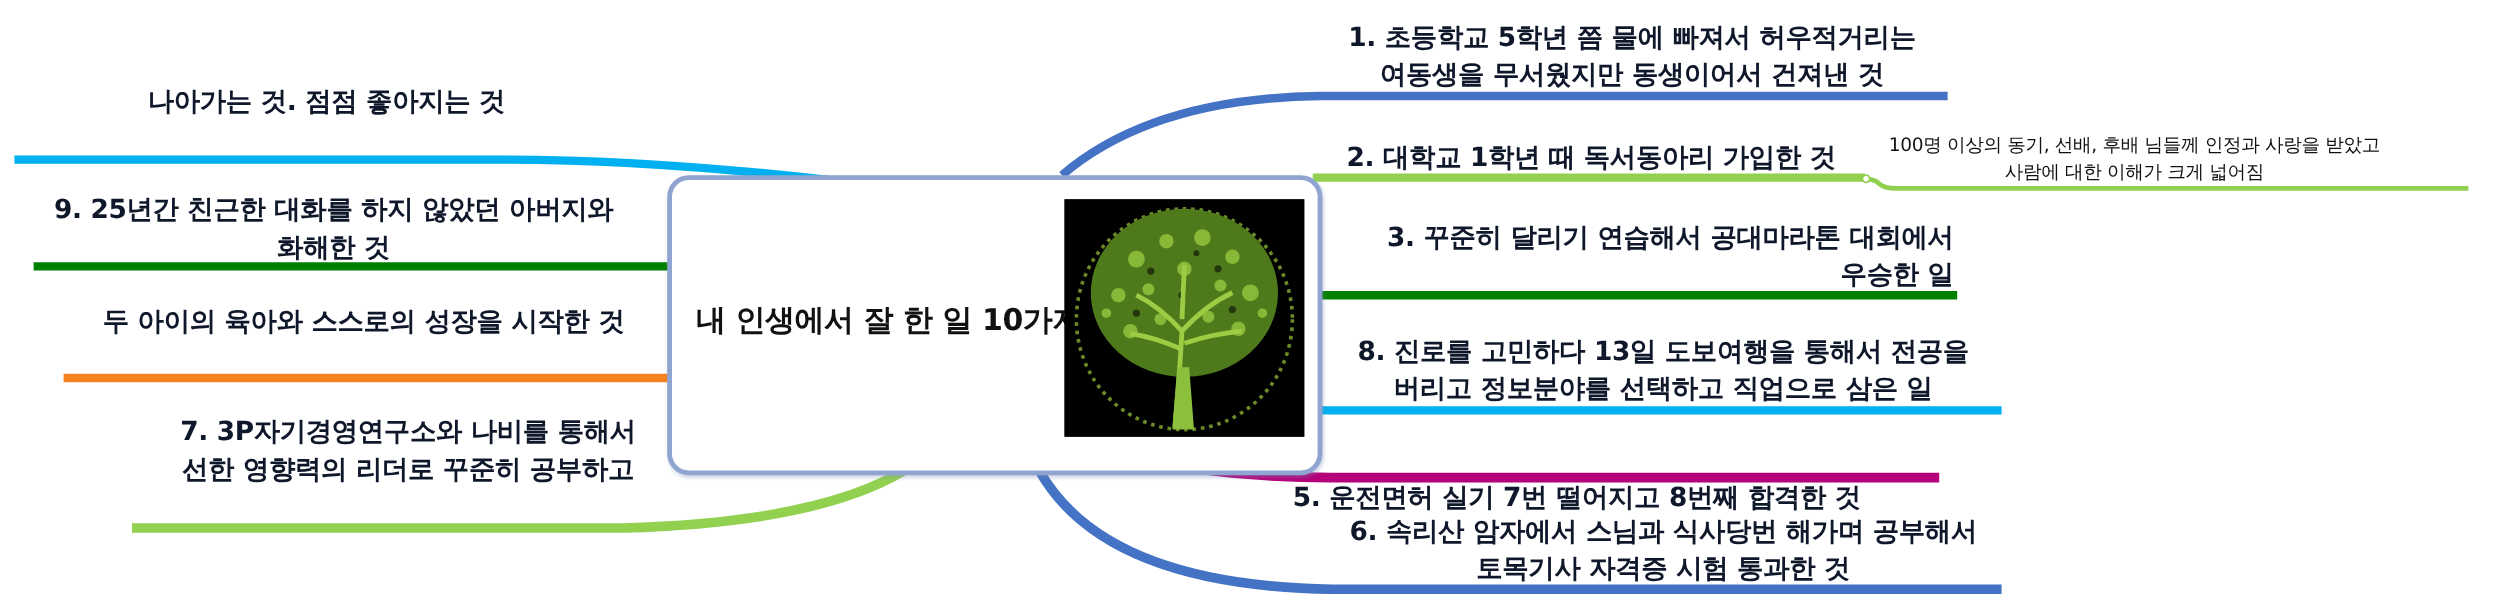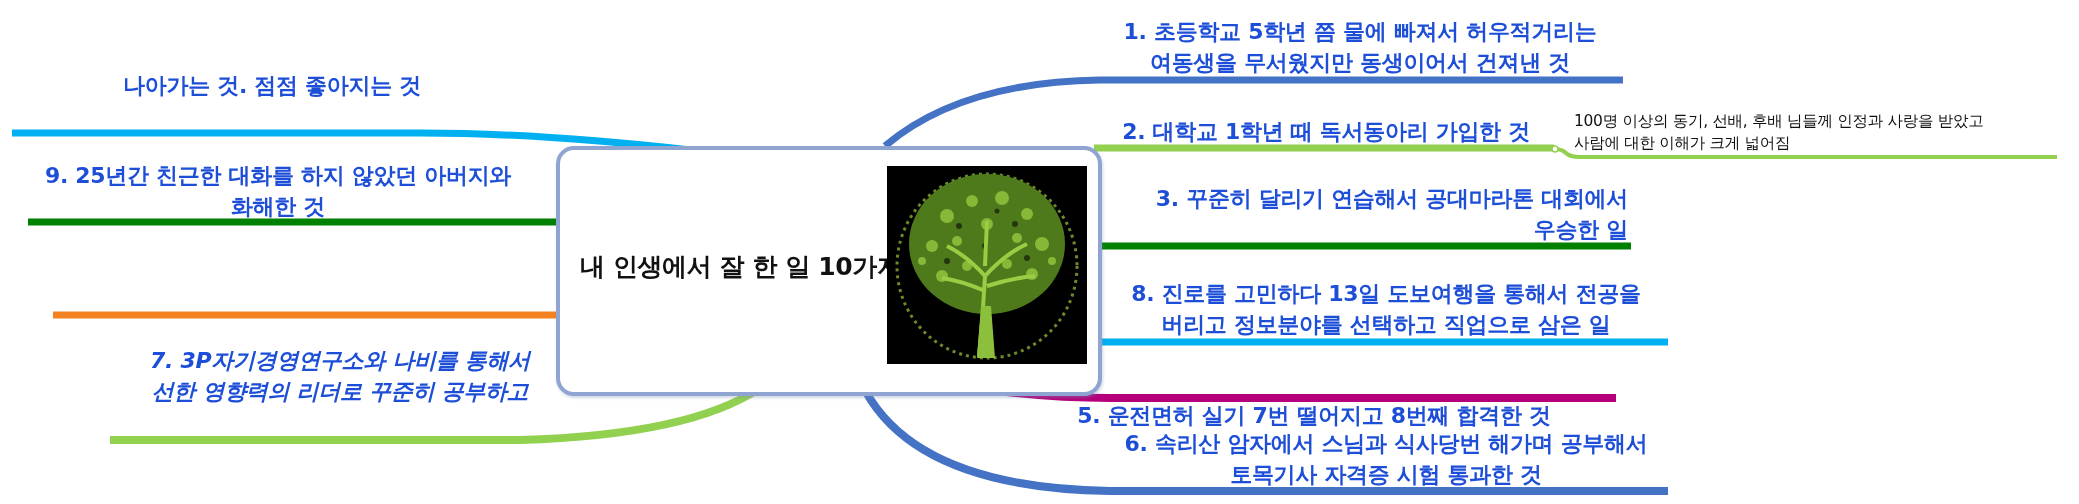--- a/index.html
+++ b/index.html
@@ -1,23 +1,23 @@
 <!DOCTYPE html>
 <html><head>
 <meta charset="utf-8">
 <style>
   html, body { margin: 0; padding: 0; background: #ffffff; }
   body { width: 2079px; height: 504px; position: relative; overflow: hidden;
          font-family: "DejaVu Sans", "Liberation Sans", sans-serif; }
   #canvas { position: absolute; left: 0; top: 0; width: 2079px; height: 504px; }
   svg.lines { position: absolute; left: 0; top: 0; }
-  .node-text { position: absolute; font-weight: bold; color: #1d4ed8; font-size: 22px;
+  .node-text { position: absolute; font-weight: bold; color: #0f172a; font-size: 22px;
                line-height: 31px; text-align: center; white-space: nowrap; letter-spacing: -0.3px; }
   .note-text { position: absolute; color: #111; font-size: 15.5px; line-height: 22px;
-               white-space: nowrap; text-align: left; letter-spacing: -0.3px; }
+               white-space: nowrap; text-align: center; letter-spacing: -0.3px; }
   .center-node { position: absolute; left: 556px; top: 146px; width: 538px; height: 242px;
                  border: 4px solid #8fa4d0; border-radius: 18px; background: #ffffff;
                  box-shadow: 1px 2px 3px rgba(120,140,180,0.35); }
   .center-title { position: absolute; left: 20px; top: 100px; font-size: 25px; font-weight: bold;
                   color: #111; white-space: nowrap; letter-spacing: -0.4px; }
   .tree-image { position: absolute; left: 327px; top: 16px; width: 200px; height: 198px;
                 background: #000; overflow: hidden; }
 </style>
 </head>
 <body>
@@ -42,22 +42,23 @@
   </svg>
 
   <div class="node-text" style="left:12px; top:70px; width:520px;">
     <div>나아가는 것. 점점 좋아지는 것</div>
   </div>
   <div class="node-text" style="left:28px; top:160px; width:500px;">
     <div>9. 25년간 친근한 대화를 하지 않았던 아버지와</div>
     <div>화해한 것</div>
   </div>
   <div class="node-text" style="left:53px; top:253px; width:500px;">
+    <div>두 아이의 육아와 스스로의 성장을 시작한 것</div>
   </div>
-  <div class="node-text" style="left:110px; top:345px; width:460px;font-style:italic;">
+  <div class="node-text" style="left:110px; top:345px; width:460px;">
     <div>7. 3P자기경영연구소와 나비를 통해서</div>
     <div>선한 영향력의 리더로 꾸준히 공부하고</div>
   </div>
 
   <div class="center-node">
     <div class="center-title">내 인생에서 잘 한 일 10가지</div>
     <div class="tree-image">
       <svg width="200" height="198" viewBox="0 0 200 198">
         <rect width="200" height="198" fill="#000"></rect>
         <ellipse cx="100" cy="100" rx="90" ry="92" fill="none" stroke="#6d8a2a" stroke-width="3" stroke-dasharray="3 4"></ellipse>

